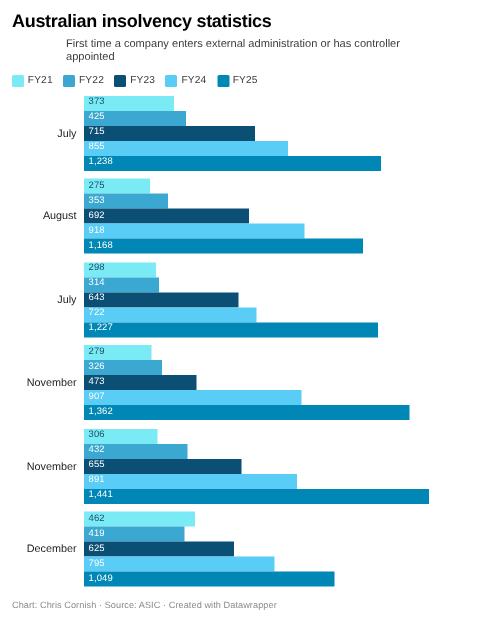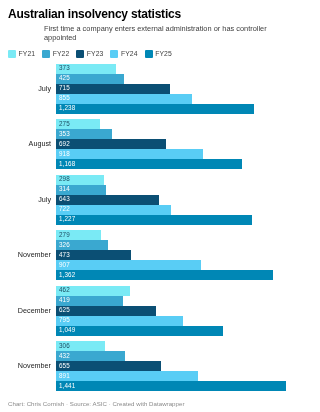--- a/index.html
+++ b/index.html
@@ -273,20 +273,50 @@
             </div>
           </div>
           <div class="bar-row">
             <div class="bar" style="background: rgb(0, 135, 181); width: 94.5177%;">
               <span class="bar-value">1,362</span>
             </div>
           </div>
         </div>
       </div>
       <div class="group">
+        <div class="group-label">November</div>
+        <div class="bars">
+          <div class="bar-row">
+            <div class="bar light" style="background: rgb(122, 234, 245); width: 21.2353%;">
+              <span class="bar-value">306</span>
+            </div>
+          </div>
+          <div class="bar-row">
+            <div class="bar" style="background: rgb(58, 168, 208); width: 29.9792%;">
+              <span class="bar-value">432</span>
+            </div>
+          </div>
+          <div class="bar-row">
+            <div class="bar" style="background: rgb(11, 79, 116); width: 45.4545%;">
+              <span class="bar-value">655</span>
+            </div>
+          </div>
+          <div class="bar-row">
+            <div class="bar" style="background: rgb(89, 205, 245); width: 61.8321%;">
+              <span class="bar-value">891</span>
+            </div>
+          </div>
+          <div class="bar-row">
+            <div class="bar" style="background: rgb(0, 135, 181); width: 100%;">
+              <span class="bar-value">1,441</span>
+            </div>
+          </div>
+        </div>
+      </div>
+      <div class="group">
         <div class="group-label">December</div>
         <div class="bars">
           <div class="bar-row">
             <div class="bar light" style="background: rgb(122, 234, 245); width: 32.0611%;">
               <span class="bar-value">462</span>
             </div>
           </div>
           <div class="bar-row">
             <div class="bar" style="background: rgb(58, 168, 208); width: 29.077%;">
               <span class="bar-value">419</span>
@@ -302,47 +332,17 @@
               <span class="bar-value">795</span>
             </div>
           </div>
           <div class="bar-row">
             <div class="bar" style="background: rgb(0, 135, 181); width: 72.7967%;">
               <span class="bar-value">1,049</span>
             </div>
           </div>
         </div>
       </div>
-      <div class="group">
-        <div class="group-label">November</div>
-        <div class="bars">
-          <div class="bar-row">
-            <div class="bar light" style="background: rgb(122, 234, 245); width: 21.2353%;">
-              <span class="bar-value">306</span>
-            </div>
-          </div>
-          <div class="bar-row">
-            <div class="bar" style="background: rgb(58, 168, 208); width: 29.9792%;">
-              <span class="bar-value">432</span>
-            </div>
-          </div>
-          <div class="bar-row">
-            <div class="bar" style="background: rgb(11, 79, 116); width: 45.4545%;">
-              <span class="bar-value">655</span>
-            </div>
-          </div>
-          <div class="bar-row">
-            <div class="bar" style="background: rgb(89, 205, 245); width: 61.8321%;">
-              <span class="bar-value">891</span>
-            </div>
-          </div>
-          <div class="bar-row">
-            <div class="bar" style="background: rgb(0, 135, 181); width: 100%;">
-              <span class="bar-value">1,441</span>
-            </div>
-          </div>
-        </div>
-      </div>
     </div>
 
   <div class="footer">Chart: Chris Cornish · Source: ASIC · Created with Datawrapper</div>
 
 </div>
 
 </body></html>

